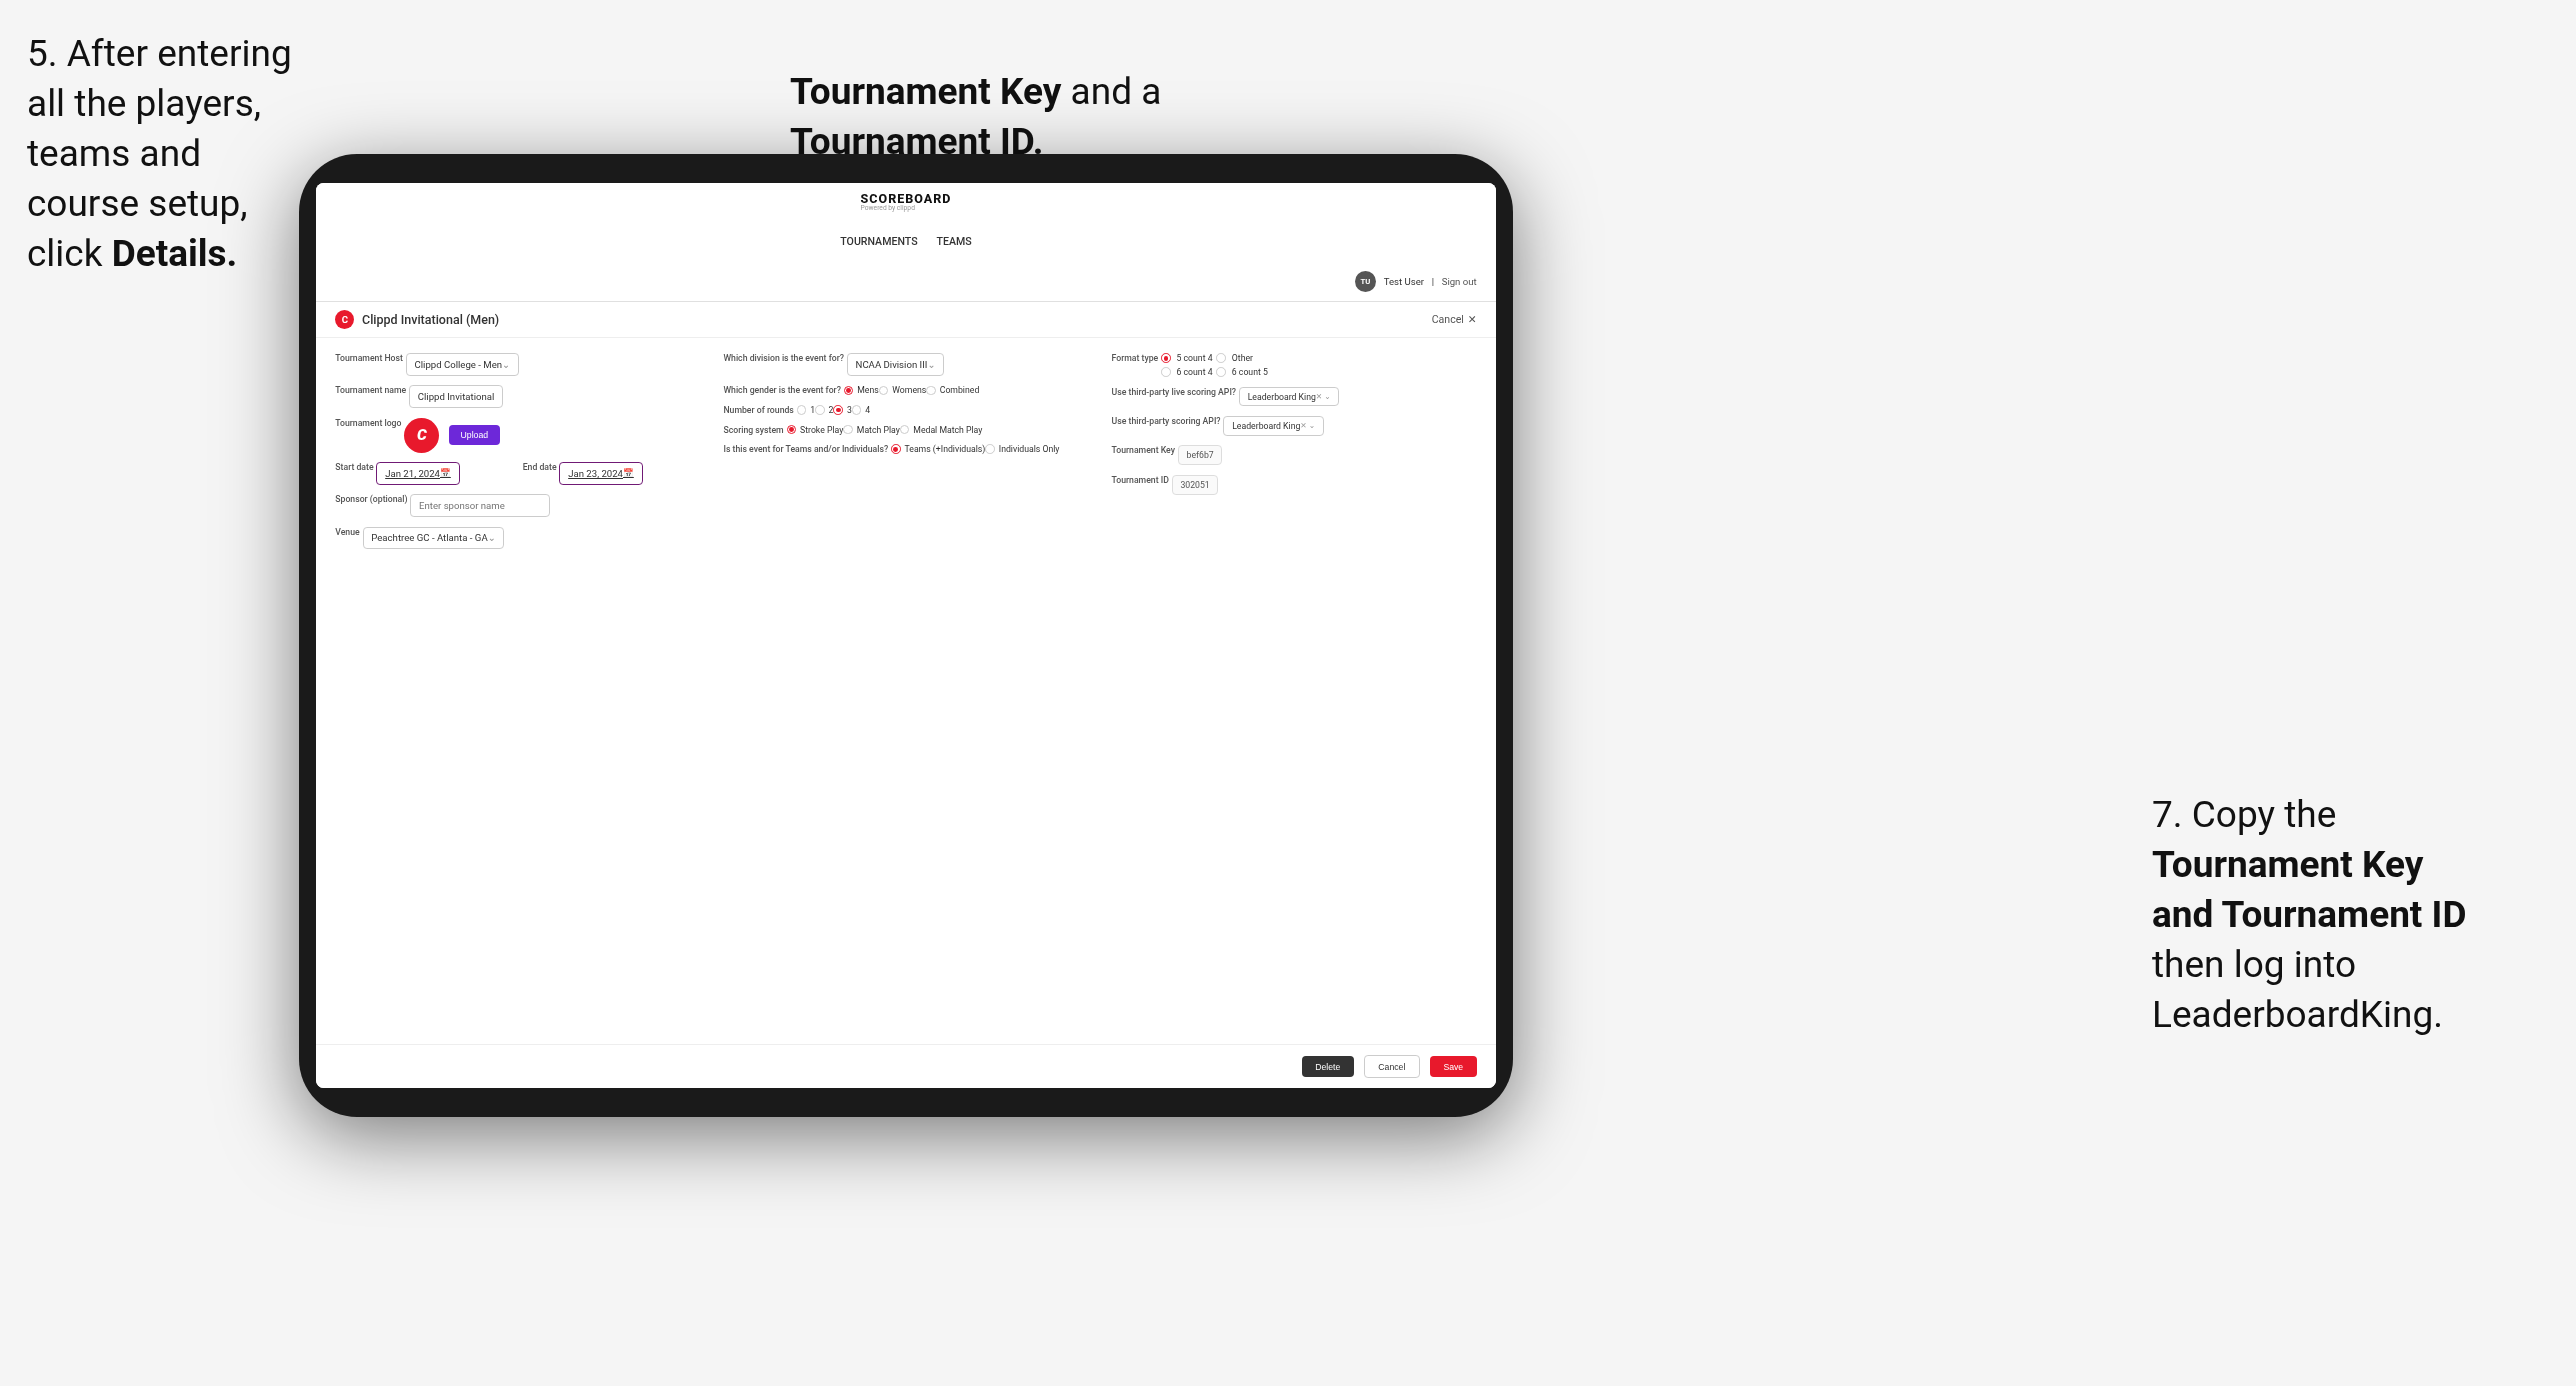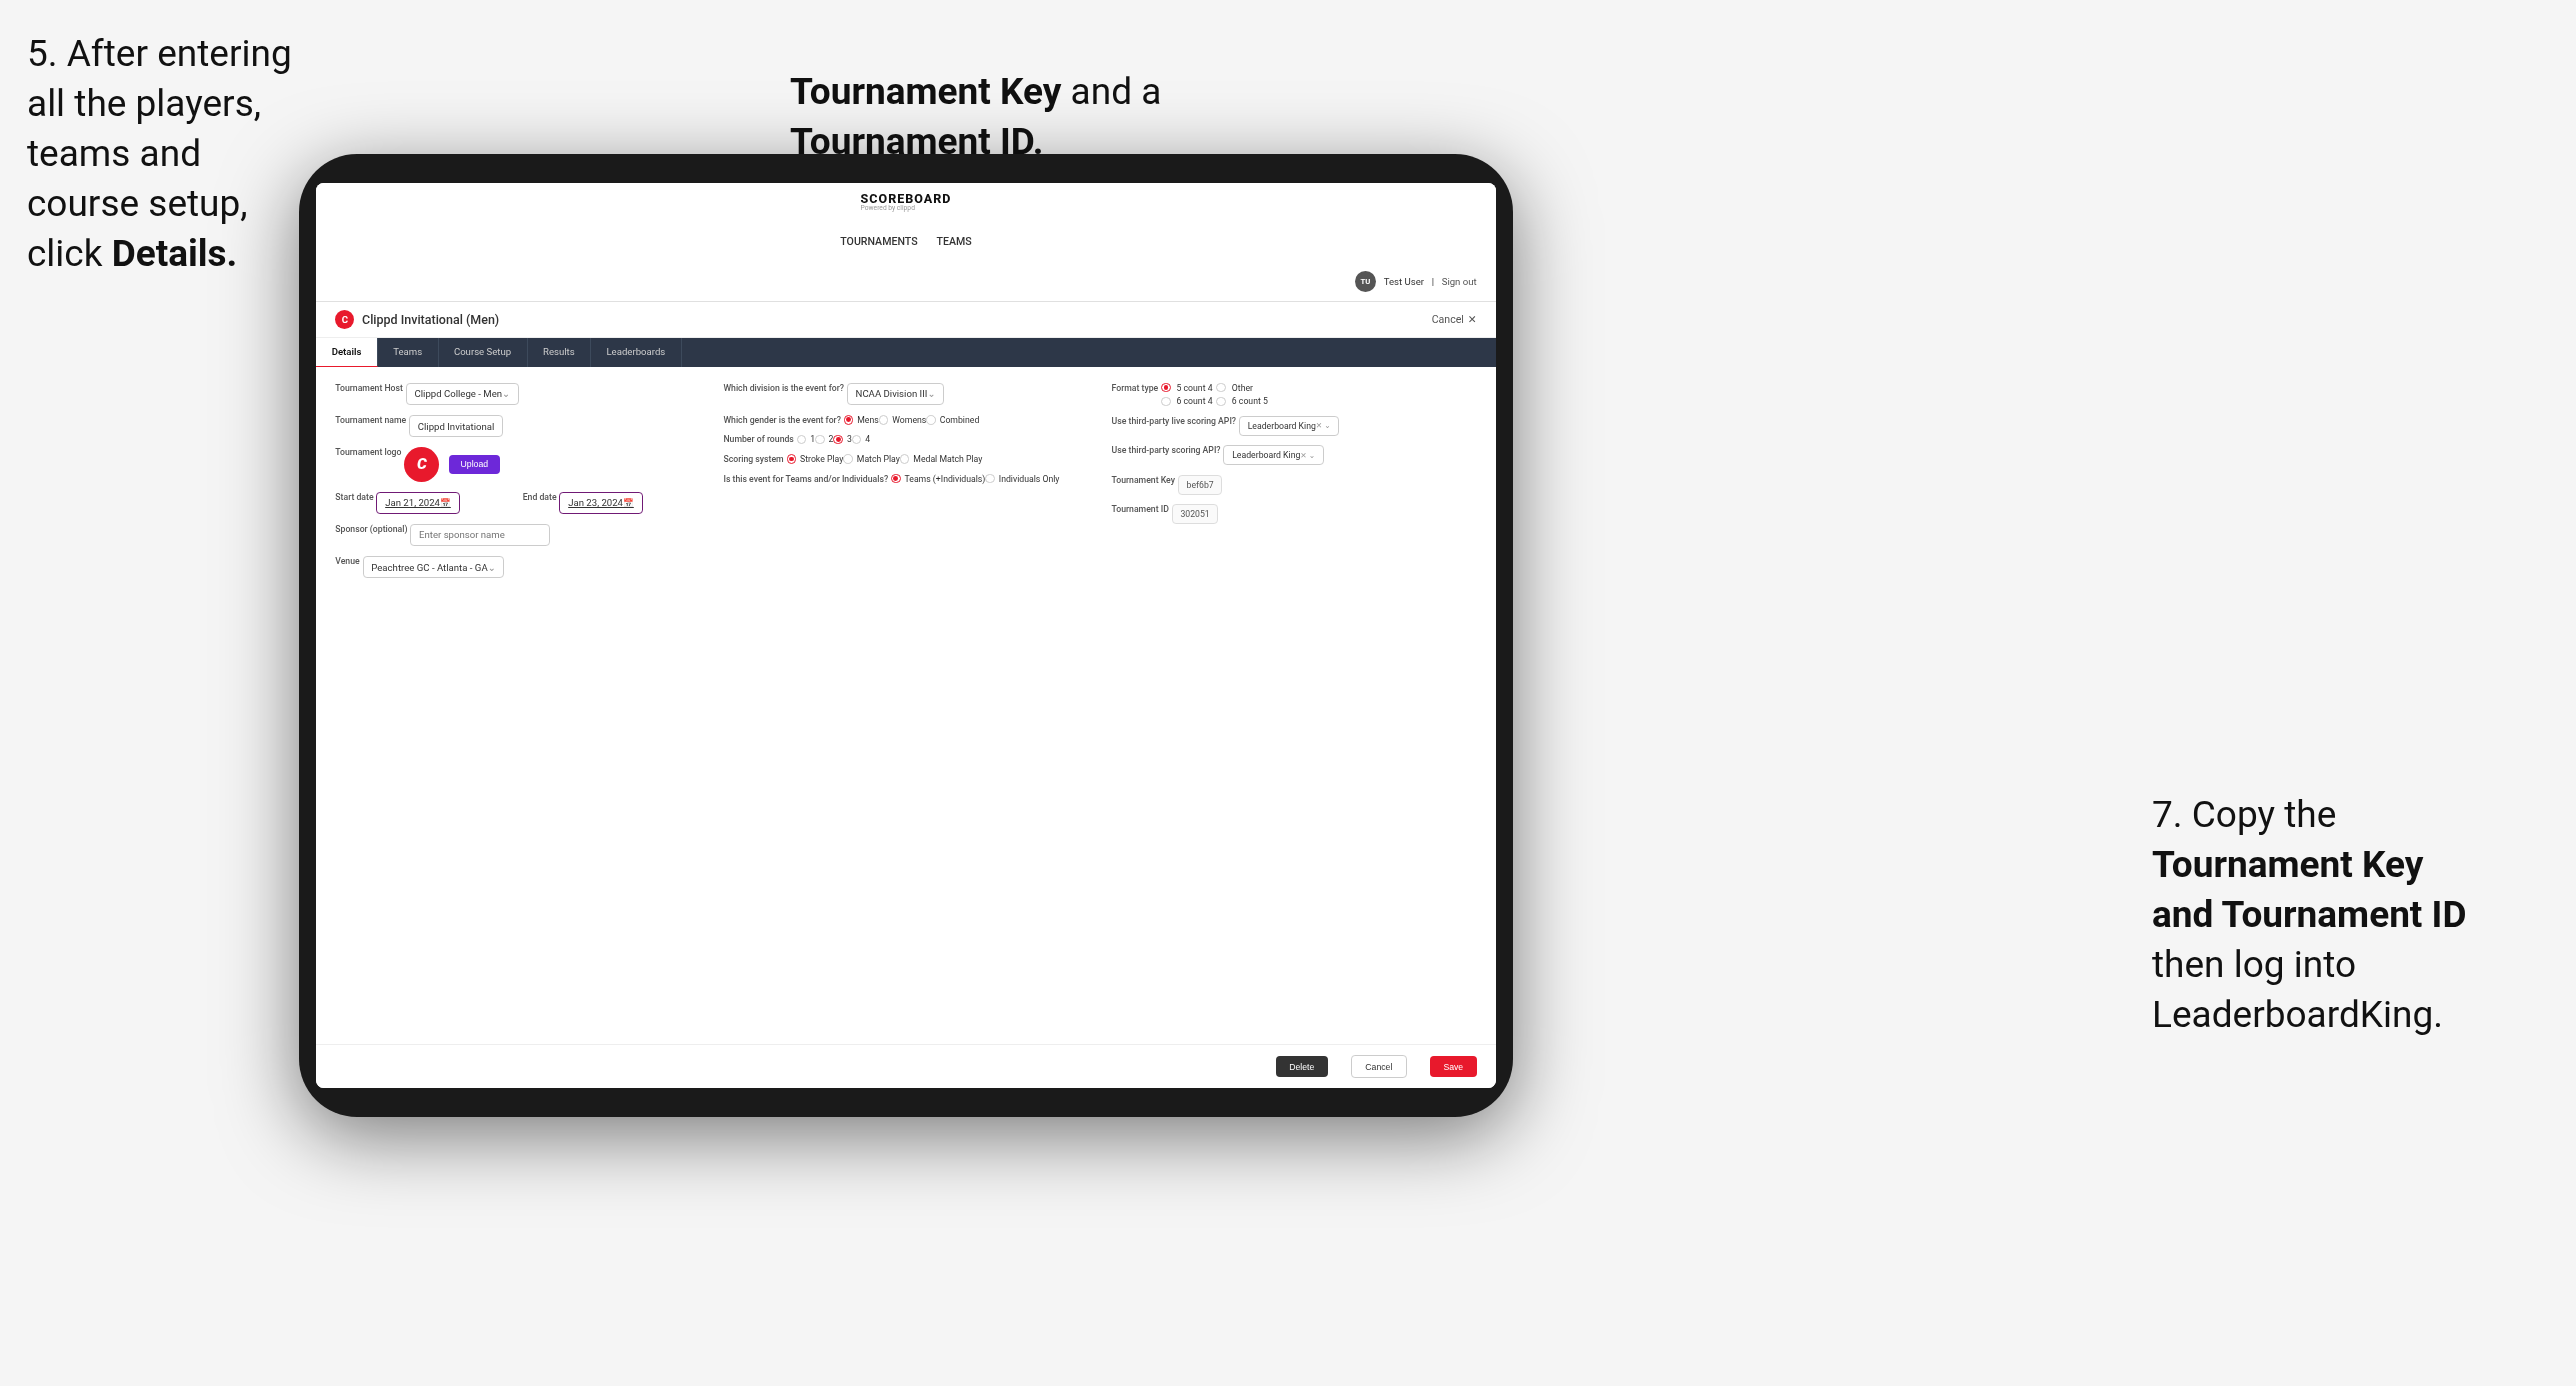--- a/index.html
+++ b/index.html
@@ -331,21 +331,21 @@
       background: #fafafa;
     }
 
     
     .bottom-bar {
       border-top: 1px solid #eee;
       padding: 9.6px 19px;
       display: flex;
       align-items: center;
       justify-content: flex-end;
-      gap: 23px;
+      gap: 10px;
       flex-shrink: 0;
       background: #fff;
     }
     .btn-delete {
       background: #333;
       color: #fff;
       border: none;
       border-radius: 3.9px;
       padding: 5.8px 13.5px;
       font-size: 8.7px;
@@ -430,27 +430,20 @@
       <div class="page-title-row">
         <div class="page-title-icon">C</div>
         <span>Clippd Invitational (Men)</span>
       </div>
       <div class="cancel-btn">
         <span>Cancel</span>
         <span>✕</span>
       </div>
     </div>
 
-    <div class="tab-bar">
-      <div class="tab active">Details</div>
-      <div class="tab">Teams</div>
-      <div class="tab">Course Setup</div>
-      <div class="tab">Results</div>
-      <div class="tab">Leaderboards</div>
-    </div>
 
     <div class="main-content">
       <div class="form-grid">
 
         <div class="form-col">
           <div class="field-group">
             <div class="field-label">Tournament Host</div>
             <div class="field-input has-arrow">
               <span>Clippd College - Men</span>
             </div>

